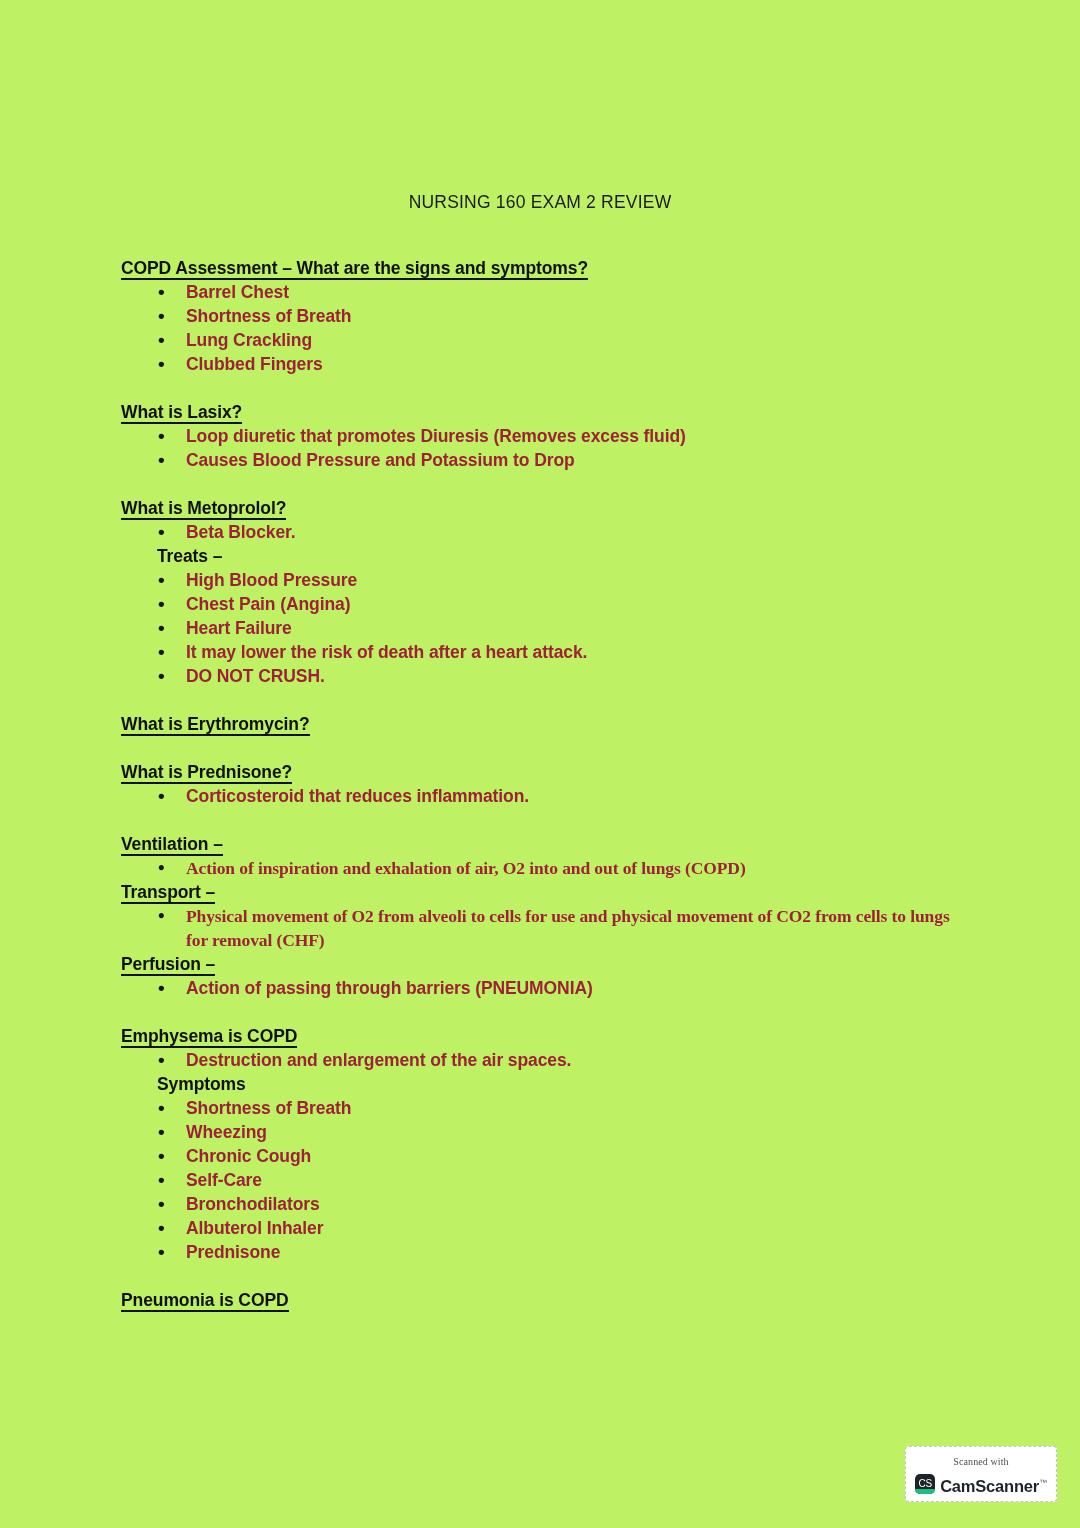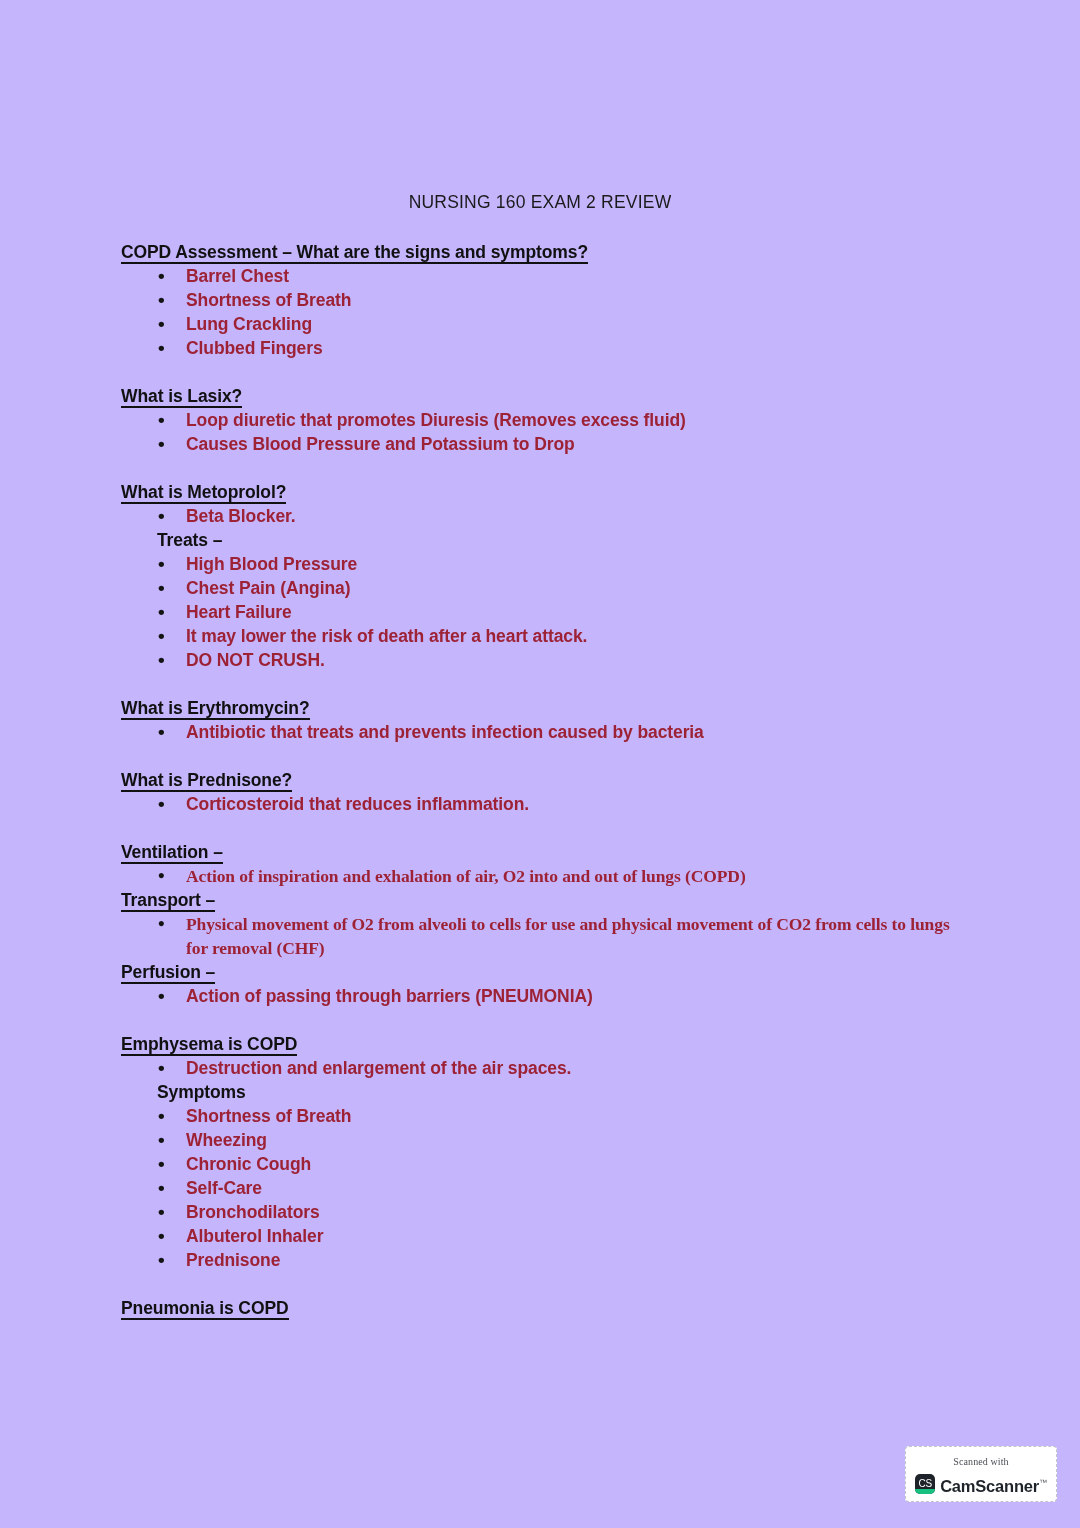--- a/index.html
+++ b/index.html
@@ -12,41 +12,41 @@
     height: 1528px;
     position: relative;
     overflow: hidden;
     font-family: "Liberation Sans", sans-serif;
     -webkit-font-smoothing: antialiased;
   }
 
   #page {
     position: absolute;
     inset: 0;
-    background: #c4b5fd;
+    background: #bef264;
   }
 
   
   .doc-title {
     position: absolute;
     top: 192px;
     left: 0;
     width: 1080px;
     text-align: center;
     font-size: 17.5px;
     font-weight: 400;
     color: #1b1b1b;
     letter-spacing: 0.2px;
     white-space: nowrap;
   }
 
   
   .body-col {
     position: absolute;
-    top: 240px;
+    top: 256px;
     left: 121px;
     width: 830px;
   }
 
   .line {
     min-height: 24px;
   }
 
   
   .heading {
@@ -195,21 +195,20 @@
       <div class="heading line"><span class="txt">What is Metoprolol?</span></div>
       <div class="bullet line nowrap">Beta Blocker.</div>
       <div class="heading line plain"><span class="txt">Treats –</span></div>
       <div class="bullet line nowrap">High Blood Pressure</div>
       <div class="bullet line nowrap">Chest Pain (Angina)</div>
       <div class="bullet line nowrap">Heart Failure</div>
       <div class="bullet line nowrap">It may lower the risk of death after a heart attack.</div>
       <div class="bullet line nowrap">DO NOT CRUSH.</div>
       <div class="spacer"></div>
       <div class="heading line"><span class="txt">What is Erythromycin?</span></div>
-      <div class="bullet line nowrap">Antibiotic that treats and prevents infection caused by bacteria</div>
       <div class="spacer"></div>
       <div class="heading line"><span class="txt">What is Prednisone?</span></div>
       <div class="bullet line nowrap">Corticosteroid that reduces inflammation.</div>
       <div class="spacer"></div>
       <div class="heading line"><span class="txt">Ventilation –</span></div>
       <div class="bullet line wrap">Action of inspiration and exhalation of air, O2 into and out of lungs (COPD)</div>
       <div class="heading line"><span class="txt">Transport –</span></div>
       <div class="bullet line wrap">Physical movement of O2 from alveoli to cells for use and physical movement of CO2 from cells to lungs for removal (CHF)</div>
       <div class="heading line"><span class="txt">Perfusion –</span></div>
       <div class="bullet line nowrap">Action of passing through barriers (PNEUMONIA)</div>

